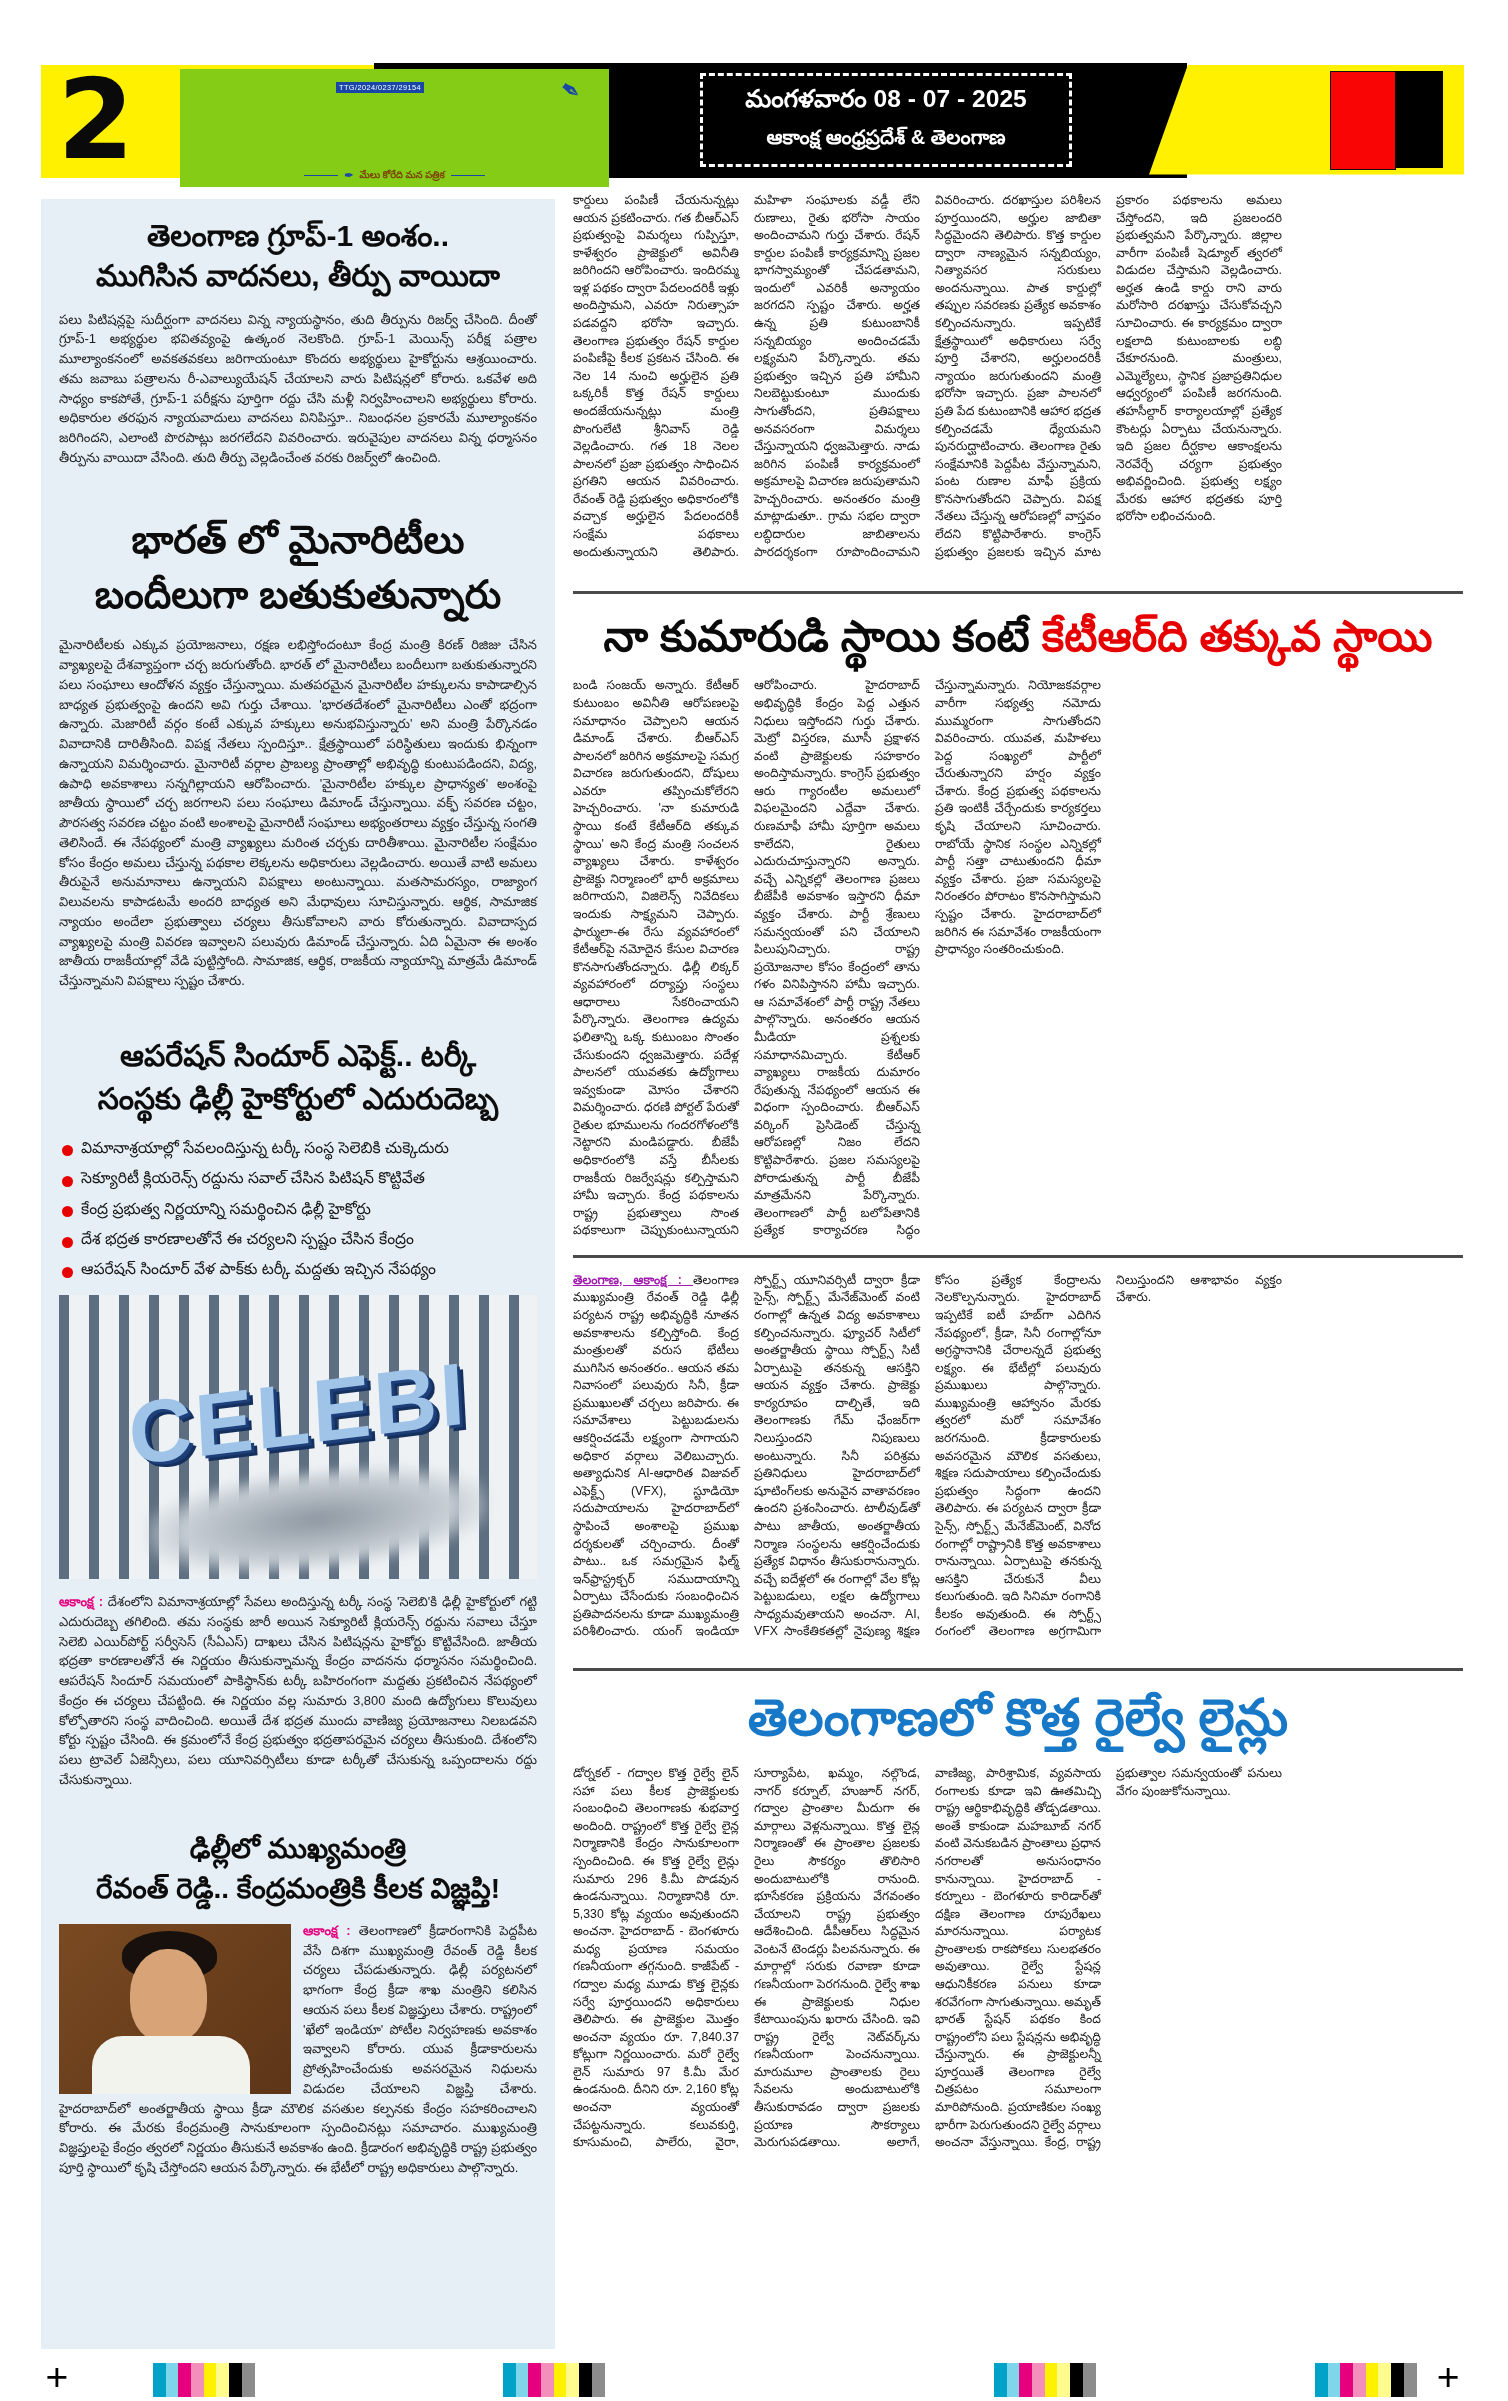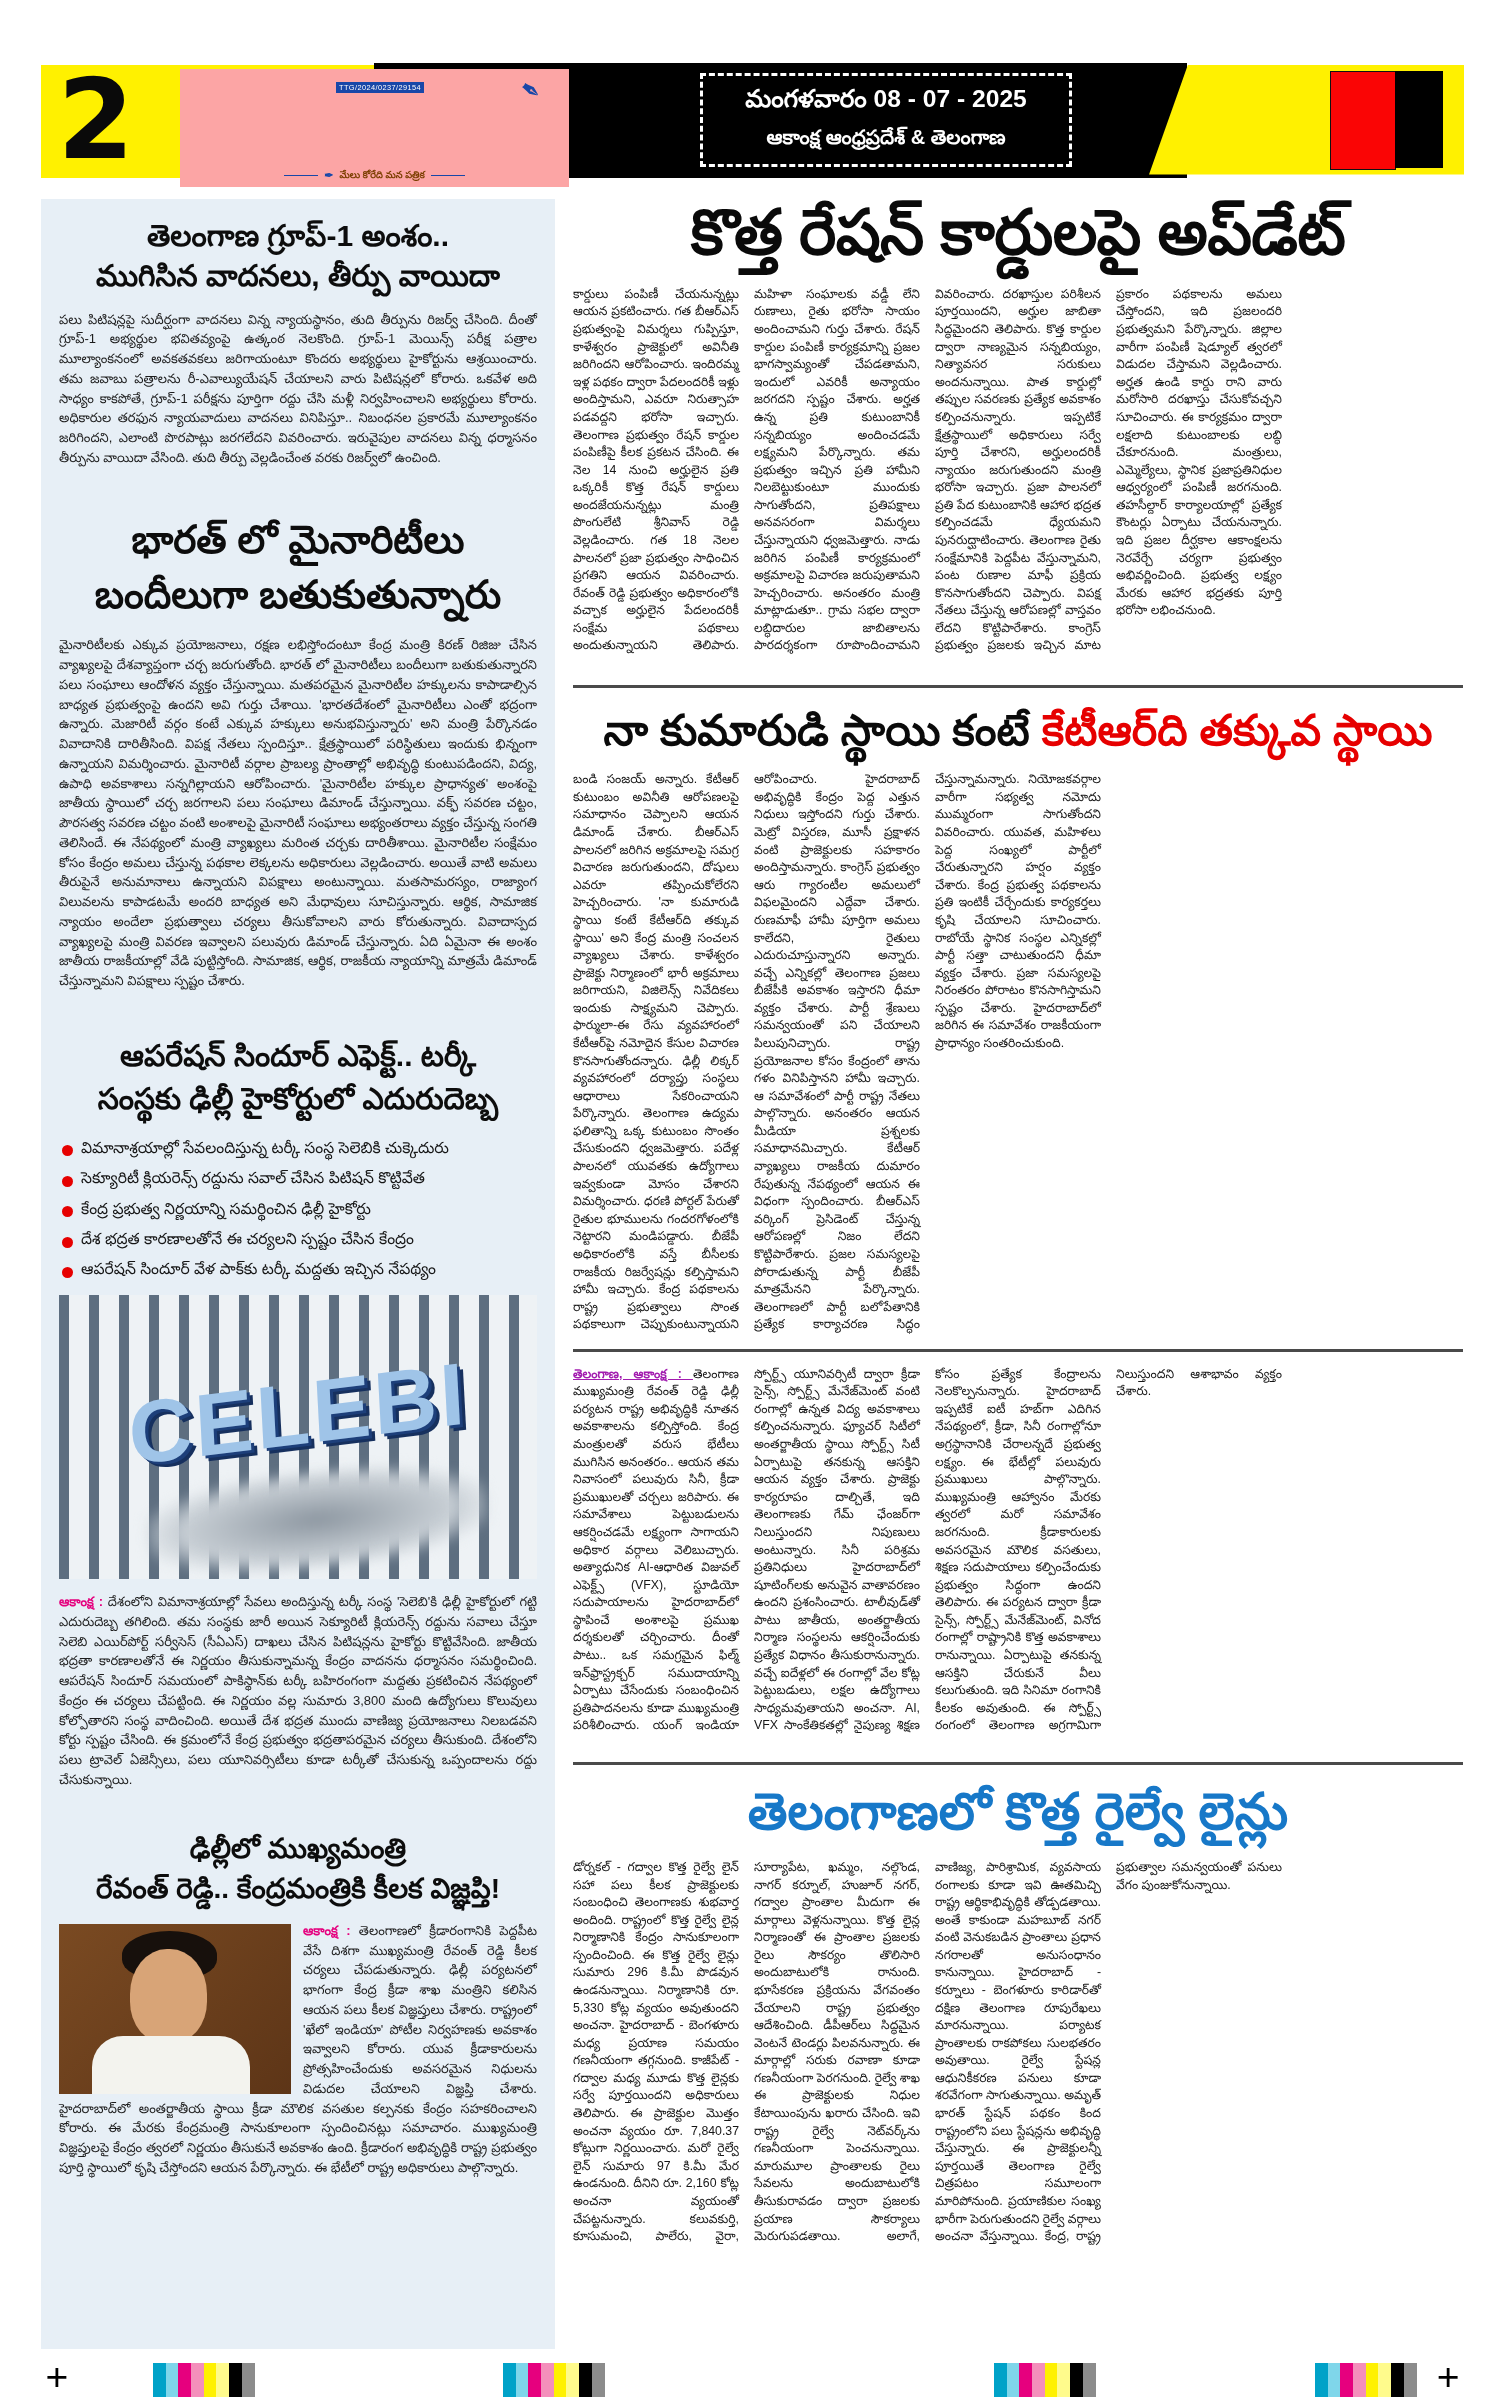--- a/index.html
+++ b/index.html
@@ -11,21 +11,21 @@
   .mh-yellow{position:absolute;left:0;top:1.5px;width:336px;height:113px;background:#FFF100;}
   .page-num{position:absolute;left:16.4px;top:-9px;font-size:110px;font-weight:900;color:#0a0a0a;font-family:"DejaVu Sans",sans-serif;}
   .mh-red{position:absolute;left:333px;top:0;width:813px;height:115px;background:#000000;}
   .date-box{position:absolute;left:326px;top:9.7px;width:366px;height:88px;border:3px dashed #fff;color:#fff;text-align:center;display:flex;flex-direction:column;justify-content:center;gap:7.4px;}
   .date-line{font-size:24.6px;font-weight:700;}
   .edition-line{font-size:20px;font-weight:700;}
   .mh-end{position:absolute;left:1108px;top:1.5px;width:315px;height:110px;background:#FFF100;clip-path:polygon(39px 0,100% 0,100% 100%,0 100%);}
   .sq{position:absolute;top:6px;height:97px;}
   .sq-red{right:68px;width:64px;background:#FA0505;border:1.5px solid #111;}
   .sq-black{right:21px;width:48px;background:#000;}
-  .mh-logo{position:absolute;left:139px;top:6px;width:389px;height:118px;background:#fca5a5;overflow:hidden;}
+  .mh-logo{position:absolute;left:139px;top:6px;width:389px;height:118px;background:#84cc16;overflow:hidden;padding-left:40px;}
   .logo-reg{position:absolute;top:13.4px;left:156px;background:#1847A8;color:#fff;font-size:7.4px;padding:0.7px 3px;letter-spacing:0.4px;}
   .logo-text{position:absolute;left:0;right:0;top:19.4px;text-align:center;font-size:61px;font-weight:800;color:#1847A8;letter-spacing:-1.5px;}
   .logo-nib{position:absolute;right:28px;top:7.4px;font-size:25px;color:#1847A8;transform:rotate(35deg);}
   .logo-tagrow{position:absolute;left:0;right:0;bottom:4.5px;display:flex;align-items:center;justify-content:center;gap:6px;color:#7c3f00;font-size:9.7px;font-weight:700;}
   .tag-nib{color:#1847A8;font-size:11px;}
   .tag-line{width:34px;border-top:1.5px solid #1847A8;}
 
   
   .left-col{position:absolute;left:41px;top:199px;width:514px;height:2150px;background:#E7EFF6;overflow:hidden;padding:0;box-sizing:border-box;}
   .lsec{padding:12px 18px 7.4px 18px;}
@@ -146,21 +146,20 @@
         </figure>
         <p class="lbody"><span class="lead">ఆకాంక్ష : </span><span>తెలంగాణలో క్రీడారంగానికి పెద్దపీట వేసే దిశగా ముఖ్యమంత్రి రేవంత్ రెడ్డి కీలక చర్యలు చేపడుతున్నారు. ఢిల్లీ పర్యటనలో భాగంగా కేంద్ర క్రీడా శాఖ మంత్రిని కలిసిన ఆయన పలు కీలక విజ్ఞప్తులు చేశారు. రాష్ట్రంలో 'ఖేలో ఇండియా' పోటీల నిర్వహణకు అవకాశం ఇవ్వాలని కోరారు. యువ క్రీడాకారులను ప్రోత్సహించేందుకు అవసరమైన నిధులను విడుదల చేయాలని విజ్ఞప్తి చేశారు. హైదరాబాద్‌లో అంతర్జాతీయ స్థాయి క్రీడా మౌలిక వసతుల కల్పనకు కేంద్రం సహకరించాలని కోరారు. ఈ మేరకు కేంద్రమంత్రి సానుకూలంగా స్పందించినట్లు సమాచారం. ముఖ్యమంత్రి విజ్ఞప్తులపై కేంద్రం త్వరలో నిర్ణయం తీసుకునే అవకాశం ఉంది. క్రీడారంగ అభివృద్ధికి రాష్ట్ర ప్రభుత్వం పూర్తి స్థాయిలో కృషి చేస్తోందని ఆయన పేర్కొన్నారు. ఈ భేటీలో రాష్ట్ర అధికారులు పాల్గొన్నారు.</span></p>
       </div>
     </section>
 
   </aside>
 
   <main class="main-col">
 
     <section>
-      <h1 class="mhead h-ration">కొత్త రేషన్ కార్డులపై అప్‌డేట్</h1>
       <div class="cols c-ration">
         <p>కార్డులు పంపిణీ చేయనున్నట్లు ఆయన ప్రకటించారు. గత బీఆర్ఎస్ ప్రభుత్వంపై విమర్శలు గుప్పిస్తూ, కాళేశ్వరం ప్రాజెక్టులో అవినీతి జరిగిందని ఆరోపించారు. ఇందిరమ్మ ఇళ్ల పథకం ద్వారా పేదలందరికీ ఇళ్లు అందిస్తామని, ఎవరూ నిరుత్సాహ పడవద్దని భరోసా ఇచ్చారు. తెలంగాణ ప్రభుత్వం రేషన్ కార్డుల పంపిణీపై కీలక ప్రకటన చేసింది. ఈ నెల 14 నుంచి అర్హులైన ప్రతి ఒక్కరికీ కొత్త రేషన్ కార్డులు అందజేయనున్నట్లు మంత్రి పొంగులేటి శ్రీనివాస్ రెడ్డి వెల్లడించారు. గత 18 నెలల పాలనలో ప్రజా ప్రభుత్వం సాధించిన ప్రగతిని ఆయన వివరించారు. రేవంత్ రెడ్డి ప్రభుత్వం అధికారంలోకి వచ్చాక అర్హులైన పేదలందరికీ సంక్షేమ పథకాలు అందుతున్నాయని తెలిపారు. మహిళా సంఘాలకు వడ్డీ లేని రుణాలు, రైతు భరోసా సాయం అందించామని గుర్తు చేశారు. రేషన్ కార్డుల పంపిణీ కార్యక్రమాన్ని ప్రజల భాగస్వామ్యంతో చేపడతామని, ఇందులో ఎవరికీ అన్యాయం జరగదని స్పష్టం చేశారు. అర్హత ఉన్న ప్రతి కుటుంబానికీ సన్నబియ్యం అందించడమే లక్ష్యమని పేర్కొన్నారు. తమ ప్రభుత్వం ఇచ్చిన ప్రతి హామీని నిలబెట్టుకుంటూ ముందుకు సాగుతోందని, ప్రతిపక్షాలు అనవసరంగా విమర్శలు చేస్తున్నాయని ధ్వజమెత్తారు. నాడు జరిగిన పంపిణీ కార్యక్రమంలో అక్రమాలపై విచారణ జరుపుతామని హెచ్చరించారు. అనంతరం మంత్రి మాట్లాడుతూ.. గ్రామ సభల ద్వారా లబ్ధిదారుల జాబితాలను పారదర్శకంగా రూపొందించామని వివరించారు. దరఖాస్తుల పరిశీలన పూర్తయిందని, అర్హుల జాబితా సిద్ధమైందని తెలిపారు. కొత్త కార్డుల ద్వారా నాణ్యమైన సన్నబియ్యం, నిత్యావసర సరుకులు అందనున్నాయి. పాత కార్డుల్లో తప్పుల సవరణకు ప్రత్యేక అవకాశం కల్పించనున్నారు. ఇప్పటికే క్షేత్రస్థాయిలో అధికారులు సర్వే పూర్తి చేశారని, అర్హులందరికీ న్యాయం జరుగుతుందని మంత్రి భరోసా ఇచ్చారు. ప్రజా పాలనలో ప్రతి పేద కుటుంబానికి ఆహార భద్రత కల్పించడమే ధ్యేయమని పునరుద్ఘాటించారు. తెలంగాణ రైతు సంక్షేమానికి పెద్దపీట వేస్తున్నామని, పంట రుణాల మాఫీ ప్రక్రియ కొనసాగుతోందని చెప్పారు. విపక్ష నేతలు చేస్తున్న ఆరోపణల్లో వాస్తవం లేదని కొట్టిపారేశారు. కాంగ్రెస్ ప్రభుత్వం ప్రజలకు ఇచ్చిన మాట ప్రకారం పథకాలను అమలు చేస్తోందని, ఇది ప్రజలందరి ప్రభుత్వమని పేర్కొన్నారు. జిల్లాల వారీగా పంపిణీ షెడ్యూల్ త్వరలో విడుదల చేస్తామని వెల్లడించారు. అర్హత ఉండి కార్డు రాని వారు మరోసారి దరఖాస్తు చేసుకోవచ్చని సూచించారు. ఈ కార్యక్రమం ద్వారా లక్షలాది కుటుంబాలకు లబ్ధి చేకూరనుంది. మంత్రులు, ఎమ్మెల్యేలు, స్థానిక ప్రజాప్రతినిధుల ఆధ్వర్యంలో పంపిణీ జరగనుంది. తహసీల్దార్ కార్యాలయాల్లో ప్రత్యేక కౌంటర్లు ఏర్పాటు చేయనున్నారు. ఇది ప్రజల దీర్ఘకాల ఆకాంక్షలను నెరవేర్చే చర్యగా ప్రభుత్వం అభివర్ణించింది. ప్రభుత్వ లక్ష్యం మేరకు ఆహార భద్రతకు పూర్తి భరోసా లభించనుంది.</p>
       </div>
     </section>
 
     <hr class="rule">
 
     <section>
       <h2 class="mhead h-ktr"><span>నా కుమారుడి స్థాయి కంటే </span><span class="red">కేటీఆర్‌ది తక్కువ స్థాయి</span></h2>
       <div class="cols c-ktr">

